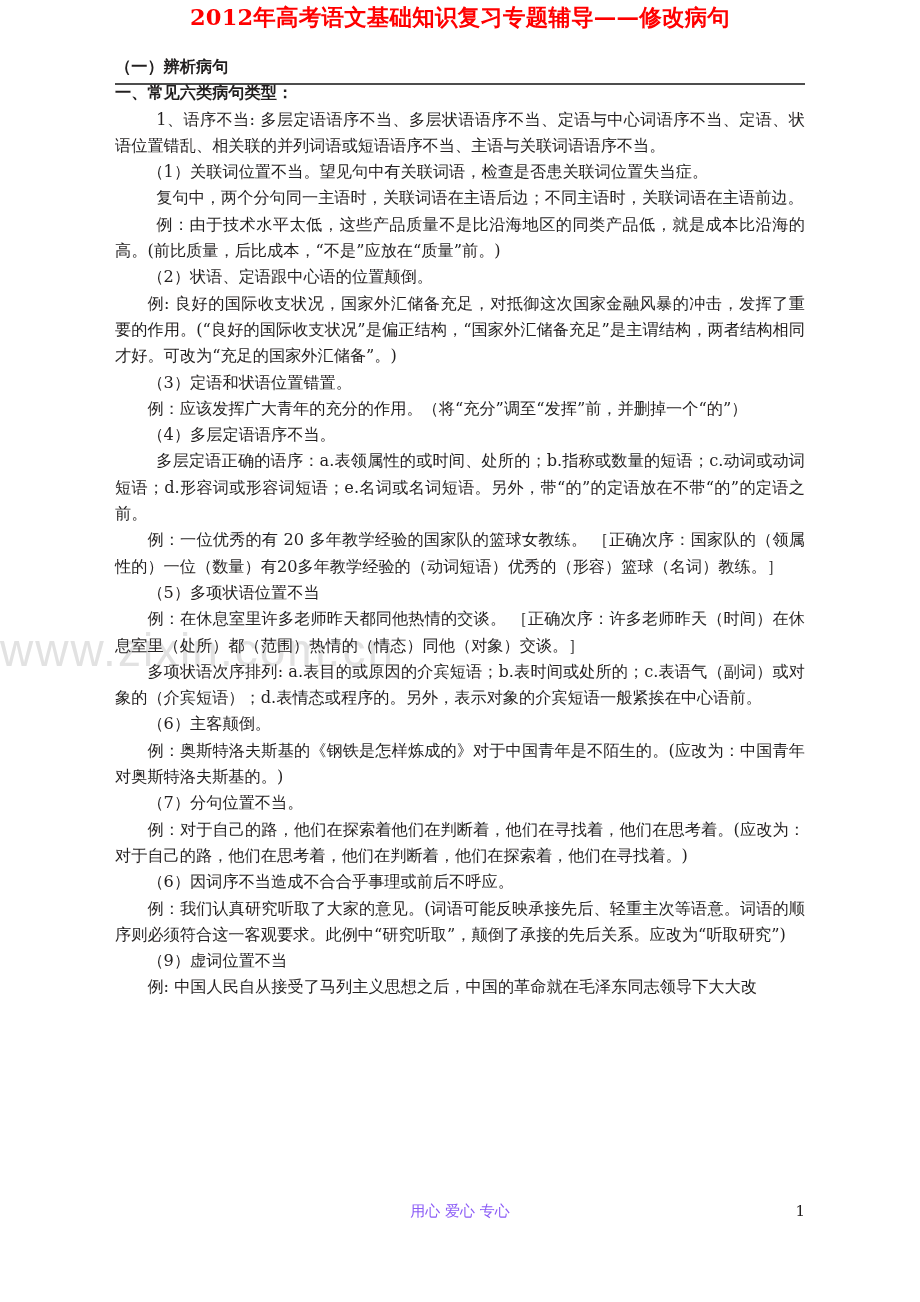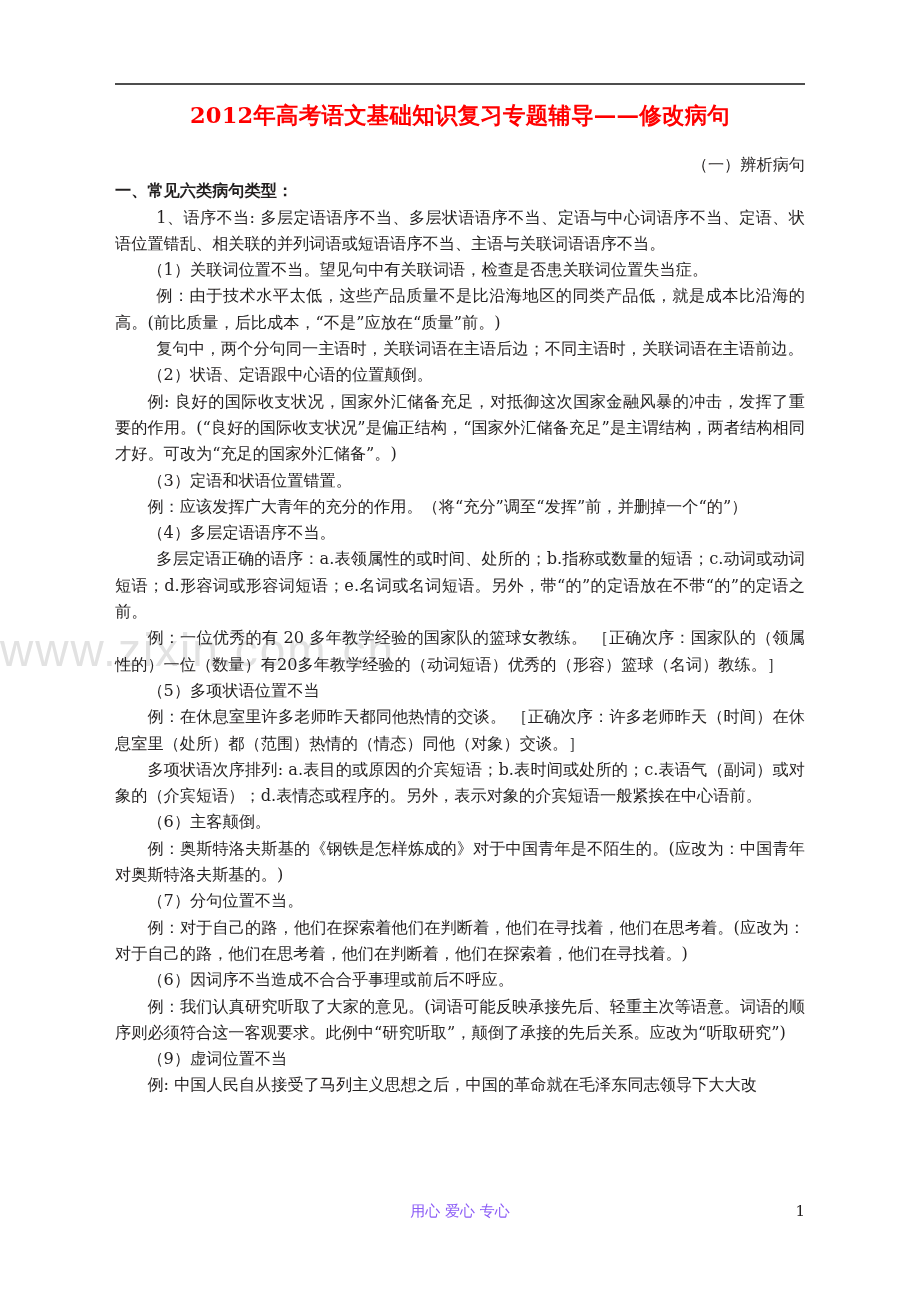--- a/index.html
+++ b/index.html
@@ -51,21 +51,20 @@
     position: absolute;
     left: 0;
     top: 0;
     width: 920px;
     z-index: 3;
   }
 
   .body-wrap {
     margin: 0 auto;
     width: 690px;
-    padding-top: 98px;
   }
 
   h1.doc-title {
     margin: 0;
     padding: 0;
     font-family: "DejaVu Serif", "Liberation Serif", serif;
     font-size: 22.5px;
     font-weight: bold;
     color: #ff0000;
     text-align: center;
@@ -85,22 +84,22 @@
     text-align: justify;
     text-justify: inter-ideograph;
     letter-spacing: 0;
   }
 
   p.kw {            
     font-weight: bold;
     text-indent: 0;
   }
   p.section-center { 
-    text-align: right;
-    font-weight: normal;
+    text-align: left;
+    font-weight: bold;
     text-indent: 0;
   }
   p.heading-bold {   
     font-weight: bold;
     text-indent: 0;
   }
   p.ind {            
     text-indent: 2em;
   }
   p.ind-1 {          
@@ -151,22 +150,22 @@
       <h1 class="doc-title">2012年高考语文基础知识复习专题辅导——修改病句</h1>
       <div class="gap-after-title"></div>
 
 
       <p class="section-center">（一）辨析病句</p>
 
       <p class="heading-bold">一、常见六类病句类型：</p>
 
       <p class="ind-1">1、语序不当: 多层定语语序不当、多层状语语序不当、定语与中心词语序不当、定语、状语位置错乱、相关联的并列词语或短语语序不当、主语与关联词语语序不当。</p>
       <p class="ind">（1）关联词位置不当。望见句中有关联词语，检查是否患关联词位置失当症。</p>
+      <p class="ind-1">复句中，两个分句同一主语时，关联词语在主语后边；不同主语时，关联词语在主语前边。</p>
       <p class="ind-1">例：由于技术水平太低，这些产品质量不是比沿海地区的同类产品低，就是成本比沿海的高。(前比质量，后比成本，“不是”应放在“质量”前。)</p>
-      <p class="ind-1">复句中，两个分句同一主语时，关联词语在主语后边；不同主语时，关联词语在主语前边。</p>
       <p class="ind">（2）状语、定语跟中心语的位置颠倒。</p>
       <p class="ind">例: 良好的国际收支状况，国家外汇储备充足，对抵御这次国家金融风暴的冲击，发挥了重要的作用。(“良好的国际收支状况”是偏正结构，“国家外汇储备充足”是主谓结构，两者结构相同才好。可改为“充足的国家外汇储备”。)</p>
       <p class="ind">（3）定语和状语位置错置。</p>
       <p class="ind">例：应该发挥广大青年的充分的作用。（将“充分”调至“发挥”前，并删掉一个“的”）</p>
       <p class="ind">（4）多层定语语序不当。</p>
       <p class="ind-1">多层定语正确的语序：a.表领属性的或时间、处所的；b.指称或数量的短语；c.动词或动词短语；d.形容词或形容词短语；e.名词或名词短语。另外，带“的”的定语放在不带“的”的定语之前。</p>
       <p class="ind">例：一位优秀的有 20 多年教学经验的国家队的篮球女教练。 ［正确次序：国家队的（领属性的）一位（数量）有20多年教学经验的（动词短语）优秀的（形容）篮球（名词）教练。］</p>
       <p class="ind">（5）多项状语位置不当</p>
       <p class="ind">例：在休息室里许多老师昨天都同他热情的交谈。 ［正确次序：许多老师昨天（时间）在休息室里（处所）都（范围）热情的（情态）同他（对象）交谈。］</p>
       <p class="ind">多项状语次序排列: a.表目的或原因的介宾短语；b.表时间或处所的；c.表语气（副词）或对象的（介宾短语）；d.表情态或程序的。另外，表示对象的介宾短语一般紧挨在中心语前。</p>

